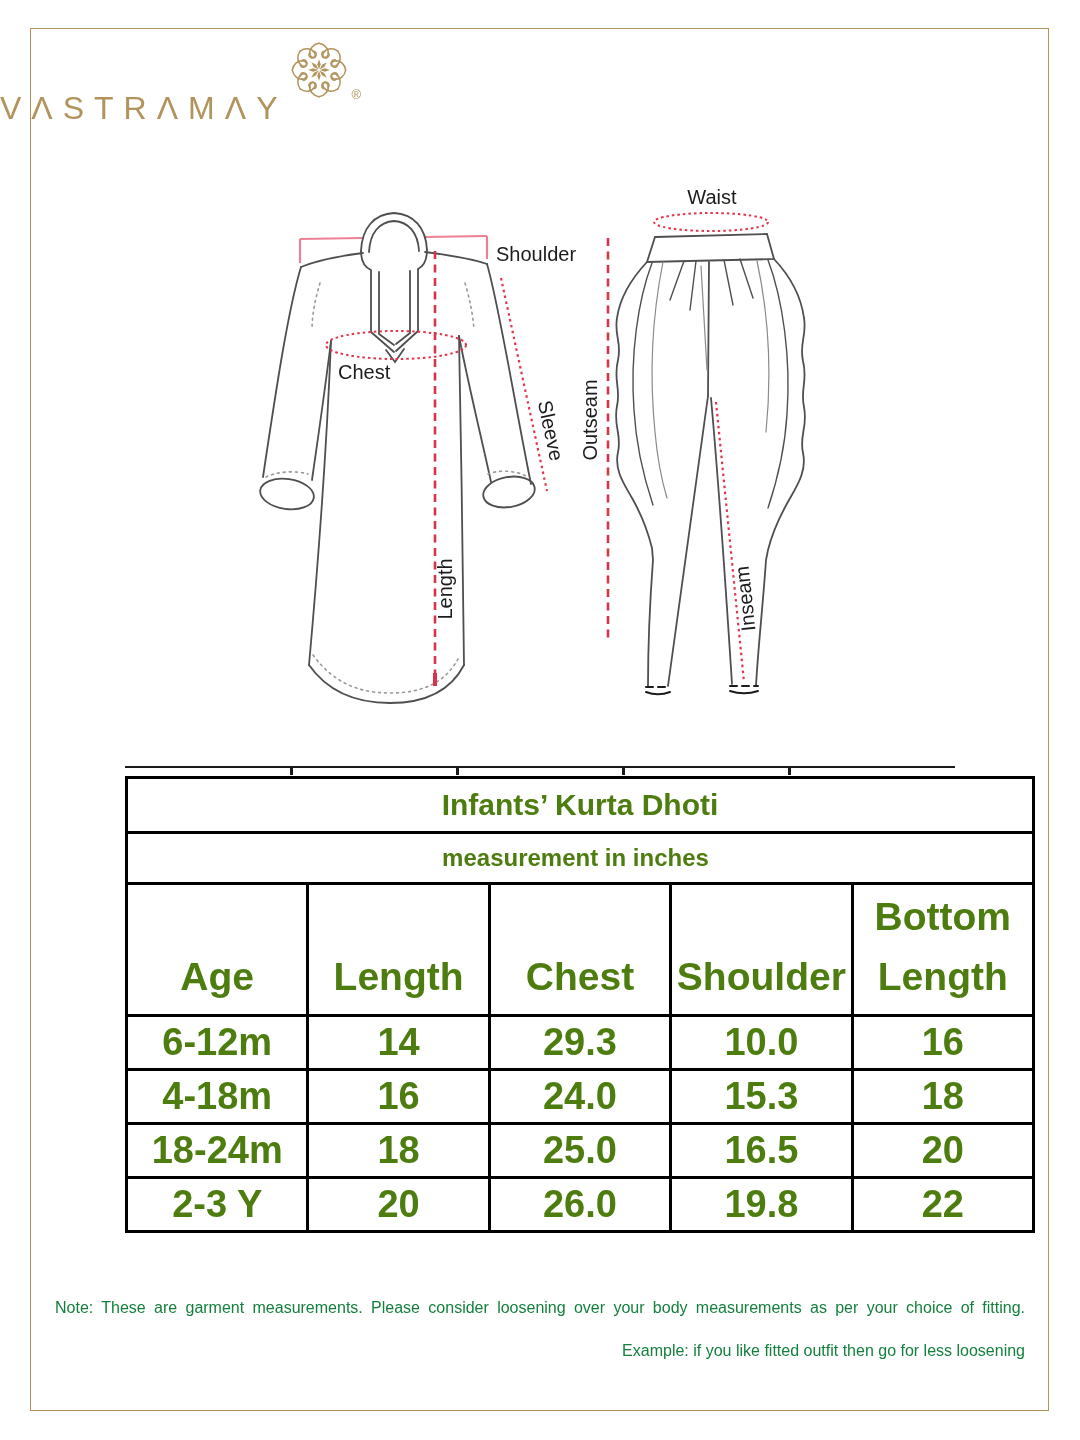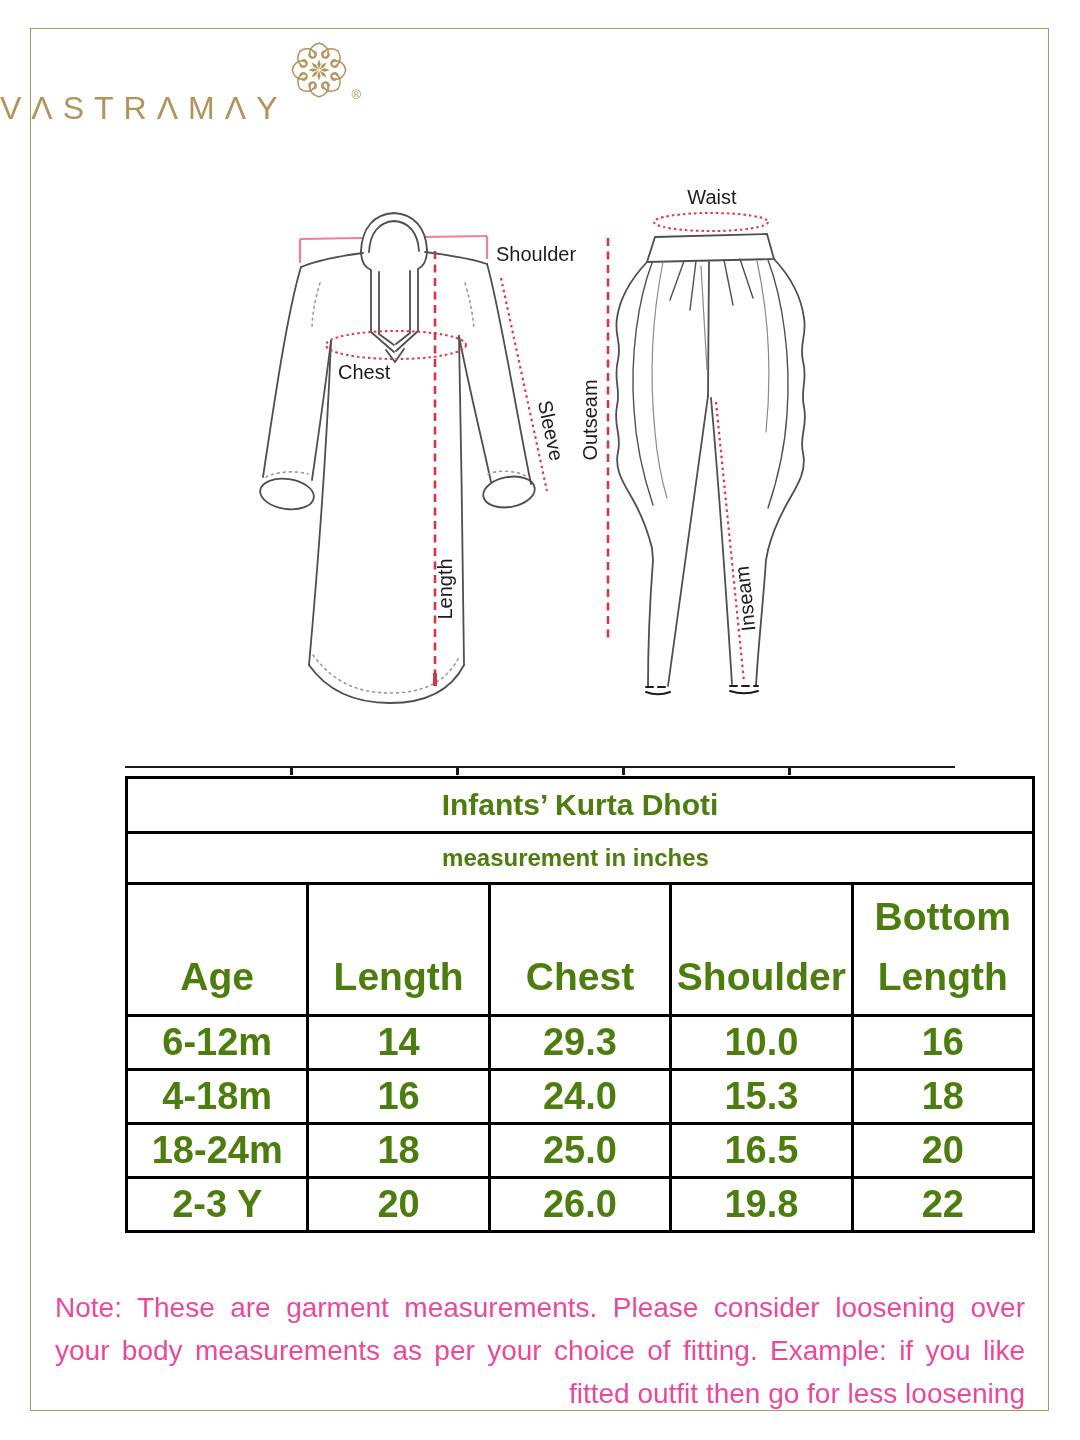--- a/index.html
+++ b/index.html
@@ -23,22 +23,22 @@
   table.size{position:absolute;left:125px;top:776px;width:910px;border-collapse:collapse;
              border:2px solid #0f766e;table-layout:fixed;color:#4d7c0f;}
   table.size td, table.size th{border:3px solid #000;text-align:center;
              font-family:"Liberation Sans", sans-serif;}
   td.title{font-size:30px;font-weight:700;height:50px;border-bottom-width:5px;}
   td.unit{font-size:24px;font-weight:700;height:46px;text-align:right;padding-right:10px;margin-top:44px;}
   th.col{font-size:39px;font-weight:700;height:95px;vertical-align:bottom;
          line-height:1.55;padding:2px 4px 6px 4px;}
   td.data{font-size:38px;font-weight:700;height:49px;}
   
-  .note{position:absolute;left:55px;top:1286px;width:970px;font-size:28px;line-height:43px;
-        color:#ec4899;text-align:justify;text-align-last:right;}
+  .note{position:absolute;left:55px;top:1286px;width:970px;font-size:16px;line-height:43px;
+        color:#15803d;text-align:justify;text-align-last:right;}
 </style>
 </head>
 <body>
 
 <div class="page">
 
   <div class="frame"></div>
 
   <div class="logo-row">
     <span class="logo-text">VΛSTRΛMΛY</span>

